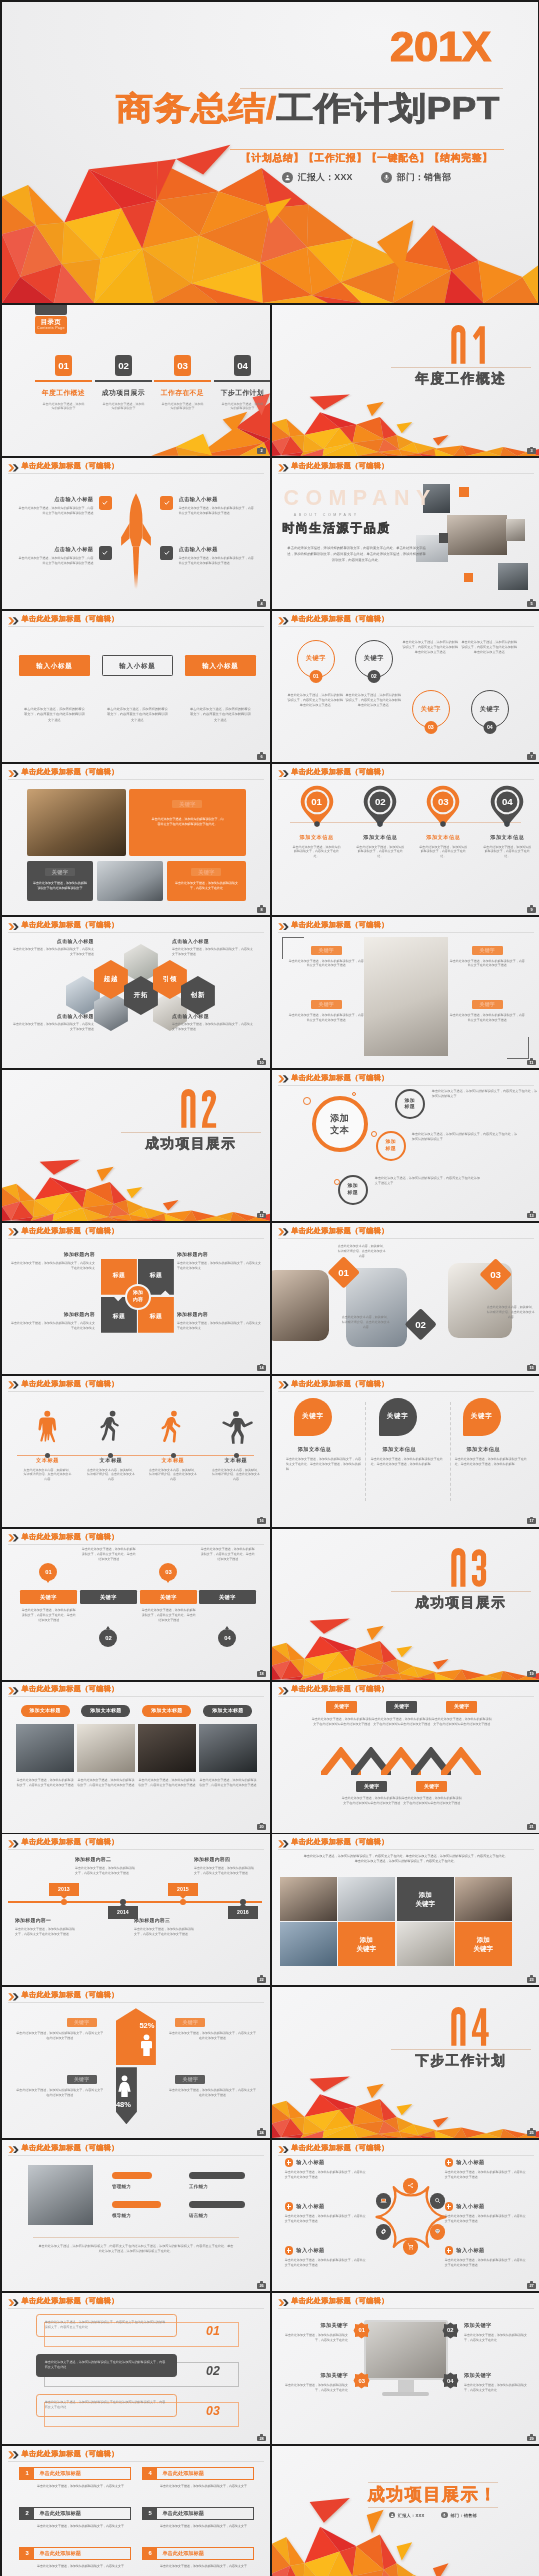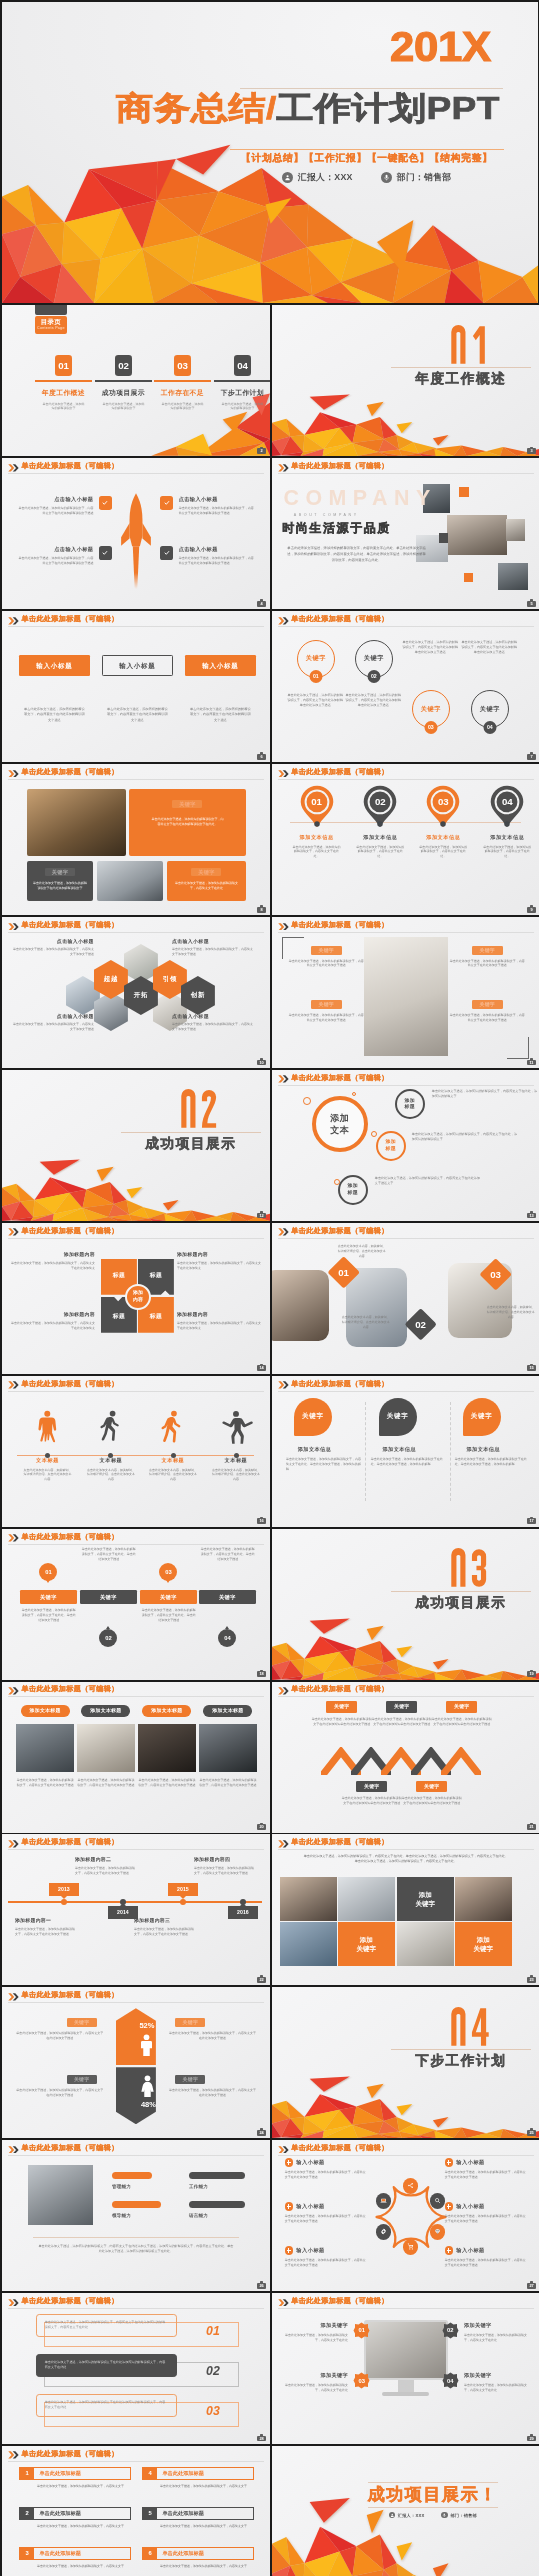--- a/index.html
+++ b/index.html
@@ -327,22 +327,22 @@
 .slide.photogrid .pg.g3{left:125px;top:43px;width:57px;height:44px;}
 .slide.photogrid .pg.g4{left:183px;top:43px;width:57px;height:44px;background:linear-gradient(150deg,#c9b3a0,#4a3e36);}
 .slide.photogrid .pg.g5{left:7.8px;top:88px;width:57px;height:44px;background:linear-gradient(150deg,#9fb2c4,#4c6478);}
 .slide.photogrid .pg.g6{left:66px;top:88px;width:57px;height:44px;}
 .slide.photogrid .pg.g7{left:125px;top:88px;width:57px;height:44px;background:linear-gradient(150deg,#e6e4e0,#9b978f);}
 .slide.photogrid .pg.g8{left:183px;top:88px;width:57px;height:44px;}
 
 
 .slide.gender .gd-up{position:absolute;left:114px;top:21px;width:40px;height:57px;background:#f0792a;
   clip-path:polygon(50% 0,100% 22%,100% 100%,0 100%,0 22%);text-align:center;padding-left:22px;}
-.slide.gender .gd-dn{position:absolute;left:114px;top:80px;width:40px;height:57px;background:#4e4e4e;
-  clip-path:polygon(0 0,100% 0,100% 78%,50% 100%,0 78%);text-align:right;}
+.slide.gender .gd-dn{position:absolute;left:114px;top:80px;width:21px;height:57px;background:#4e4e4e;
+  clip-path:polygon(0 0,100% 0,100% 78%,50% 100%,0 78%);text-align:left;}
 .slide.gender .pct{font-size:7.5px;font-weight:bold;color:#fff;}
 .slide.gender .gd-up .pct{margin-top:13px;}
 .slide.gender .gd-dn .pct{margin-top:1.3px;}
 .slide.gender .gd-up .gi{margin-top:3.9px;}
 .slide.gender .gd-dn .gi{margin-top:7.8px;}
 .slide.gender .gdt{position:absolute;width:87px;}
 .slide.gender .gdt.l .kw{margin-left:auto;margin-right:6.5px;}
 .slide.gender .gdt.r .kw{margin-left:6.5px;}
 .slide.gender .gdt .kw{display:block;width:30px;background:#f18c44;color:#f8b88e;font-size:4.9px;font-weight:bold;
   line-height:9px;text-align:center;border-radius:1.3px;letter-spacing:0.3px;}

